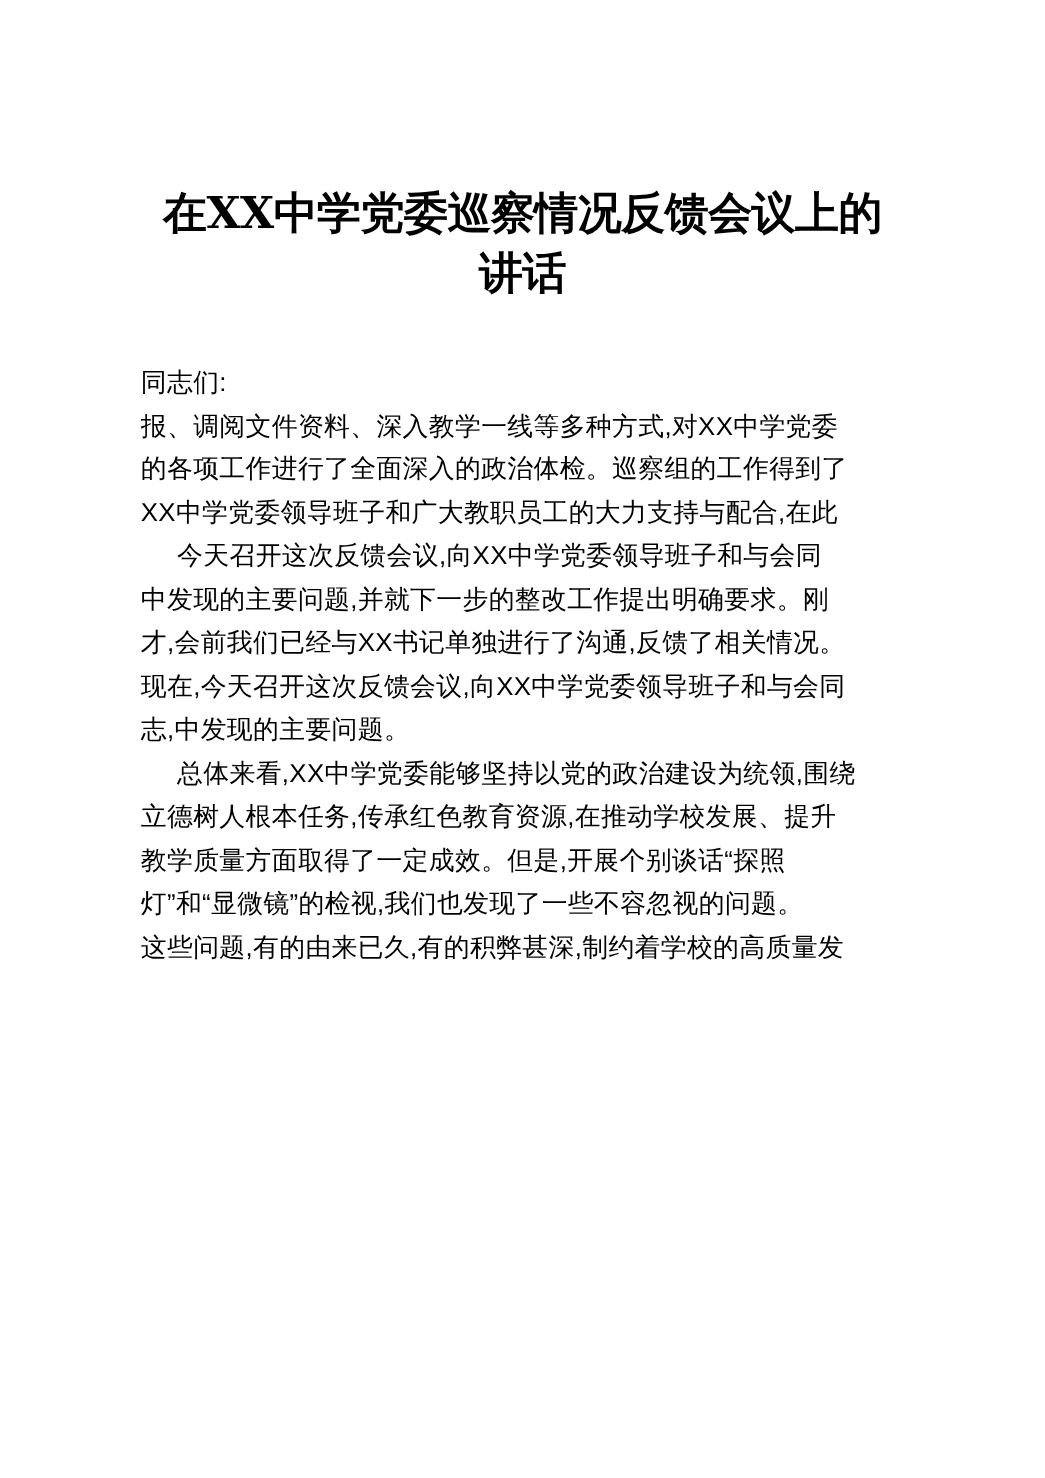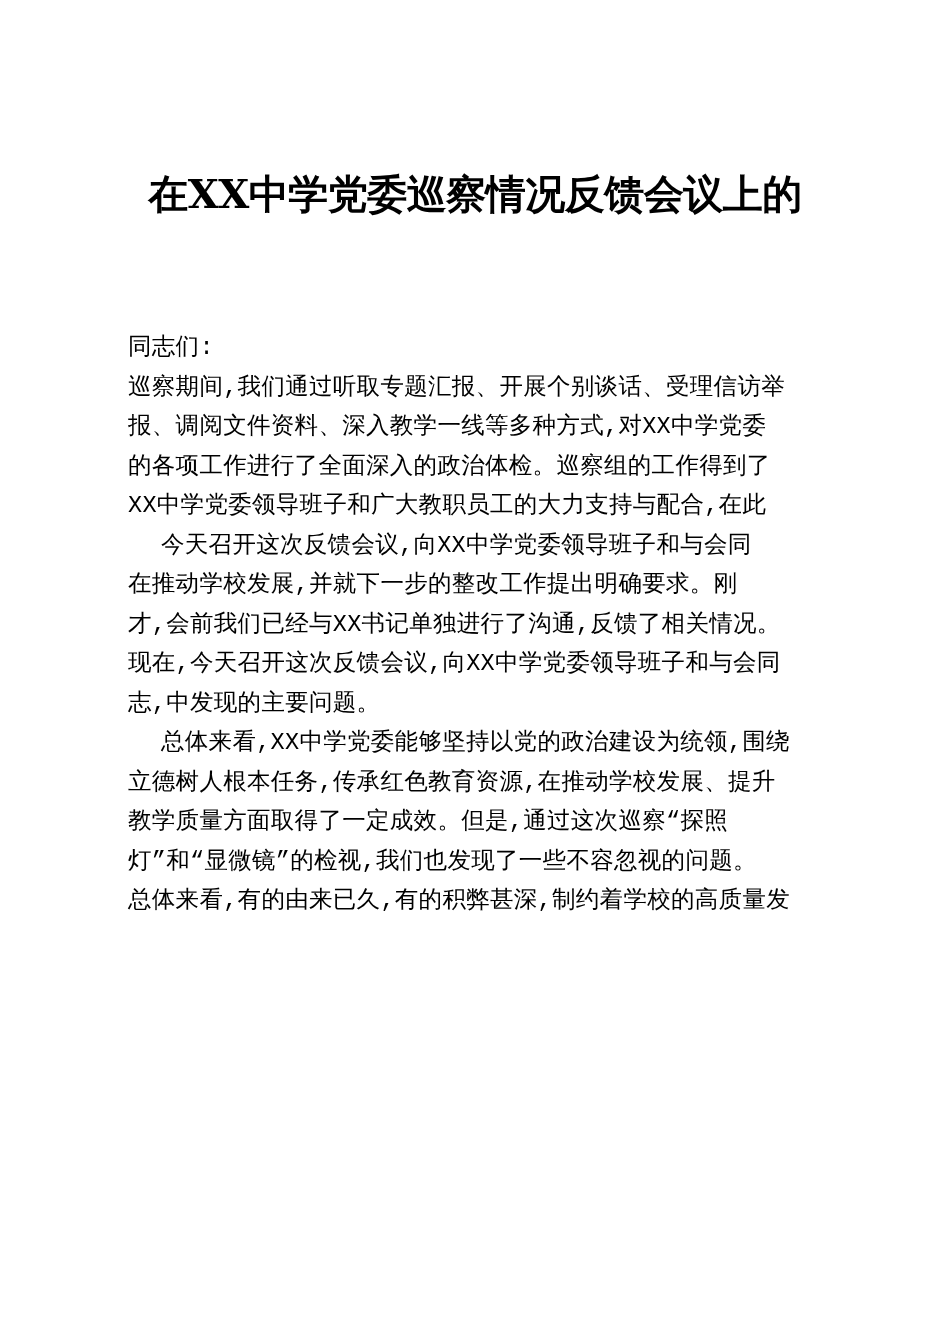--- a/index.html
+++ b/index.html
@@ -37,63 +37,63 @@
     }
     .title .tline {
       display: block;
       white-space: nowrap;
     }
     .body-text {
       position: absolute;
       left: 128px;
       top: 328px;
       width: 705px;
-      font-family: Liberation Mono, monospace;
+      font-family: Liberation Sans, sans-serif;
       font-size: 23.5px;
       line-height: 39.5px;
       letter-spacing: 0.3px;
     }
     .line {
       display: block;
       white-space: nowrap;
       height: 39.5px;
     }
     .line.indent {
       padding-left: 33px;
     }
   </style>
 </head>
 <body>
 
 <div class="page">
 
   <h1 class="title">
     <span class="tline">在XX中学党委巡察情况反馈会议上的</span>
+    <span class="tline">讲话</span>
   </h1>
 
   <div class="body-text">
     <span class="line">同志们:</span>
 
     <div>
-      <span class="line">巡察期间,我们通过听取专题汇报、开展个别谈话、受理信访举</span>
       <span class="line">报、调阅文件资料、深入教学一线等多种方式,对XX中学党委</span>
       <span class="line">的各项工作进行了全面深入的政治体检。巡察组的工作得到了</span>
       <span class="line">XX中学党委领导班子和广大教职员工的大力支持与配合,在此</span>
     </div>
 
     <div>
       <span class="line indent">今天召开这次反馈会议,向XX中学党委领导班子和与会同</span>
-      <span class="line">在推动学校发展,并就下一步的整改工作提出明确要求。刚</span>
+      <span class="line">中发现的主要问题,并就下一步的整改工作提出明确要求。刚</span>
       <span class="line">才,会前我们已经与XX书记单独进行了沟通,反馈了相关情况。</span>
       <span class="line">现在,今天召开这次反馈会议,向XX中学党委领导班子和与会同</span>
       <span class="line">志,中发现的主要问题。</span>
     </div>
 
     <div>
       <span class="line indent">总体来看,XX中学党委能够坚持以党的政治建设为统领,围绕</span>
       <span class="line">立德树人根本任务,传承红色教育资源,在推动学校发展、提升</span>
-      <span class="line">教学质量方面取得了一定成效。但是,通过这次巡察“探照</span>
+      <span class="line">教学质量方面取得了一定成效。但是,开展个别谈话“探照</span>
       <span class="line">灯”和“显微镜”的检视,我们也发现了一些不容忽视的问题。</span>
-      <span class="line">总体来看,有的由来已久,有的积弊甚深,制约着学校的高质量发</span>
+      <span class="line">这些问题,有的由来已久,有的积弊甚深,制约着学校的高质量发</span>
     </div>
   </div>
 
 </div>
 
 </body></html>

